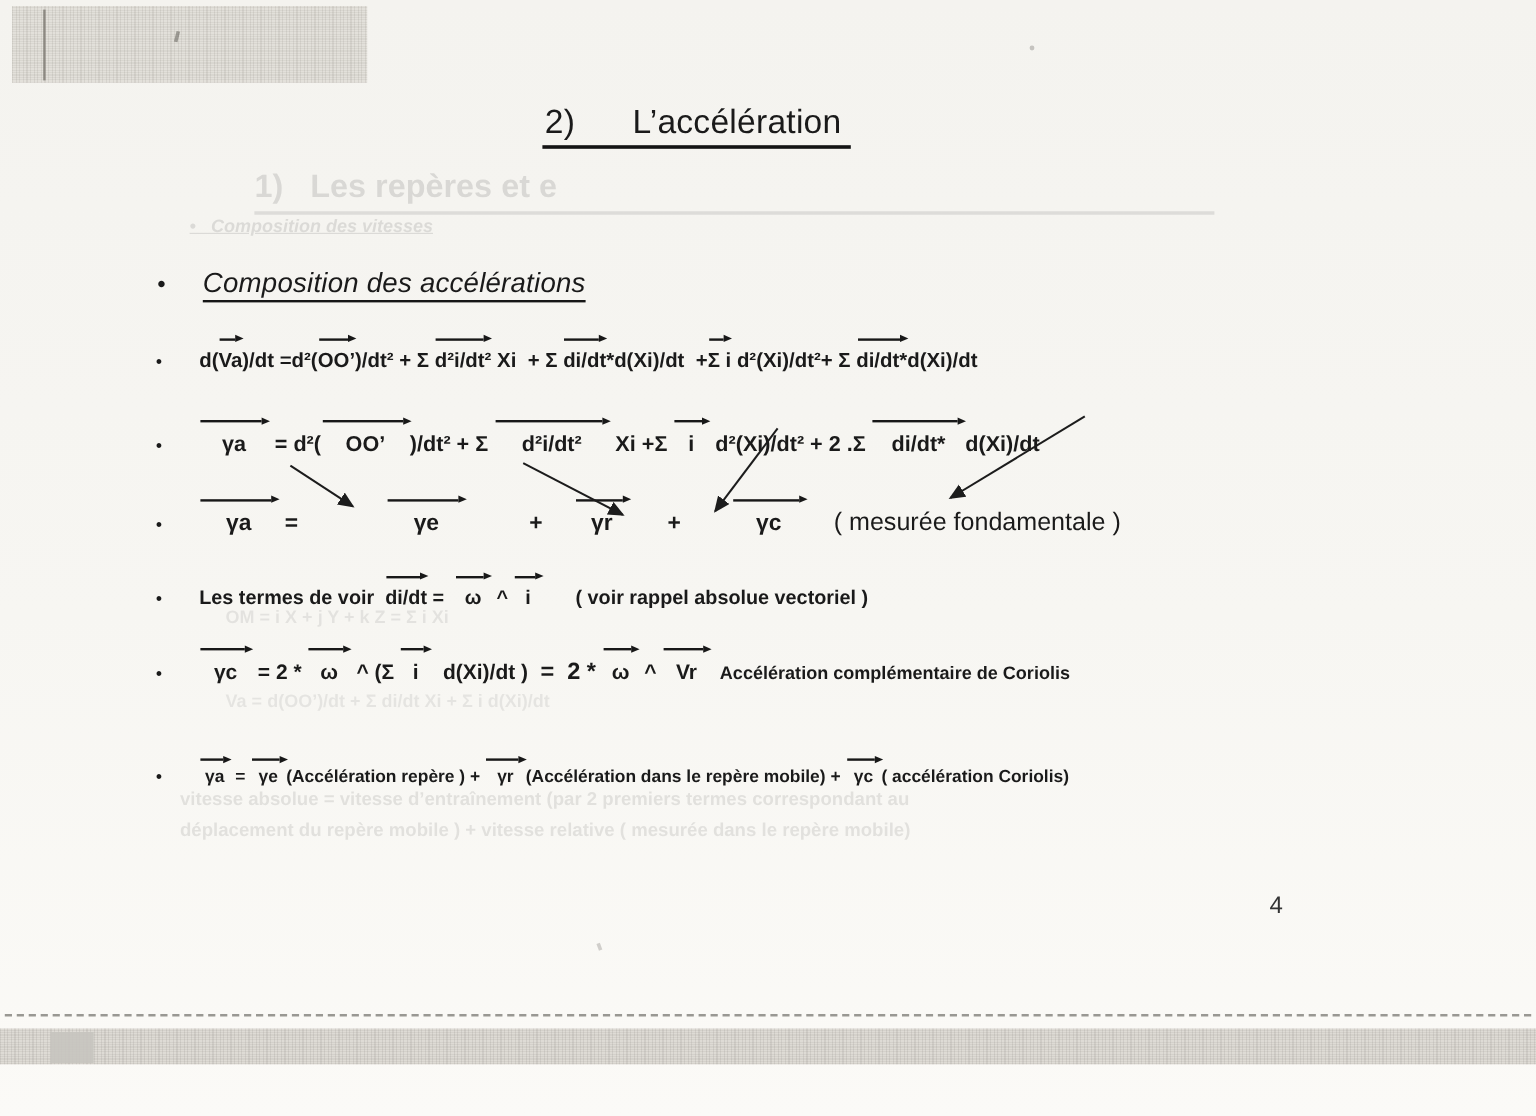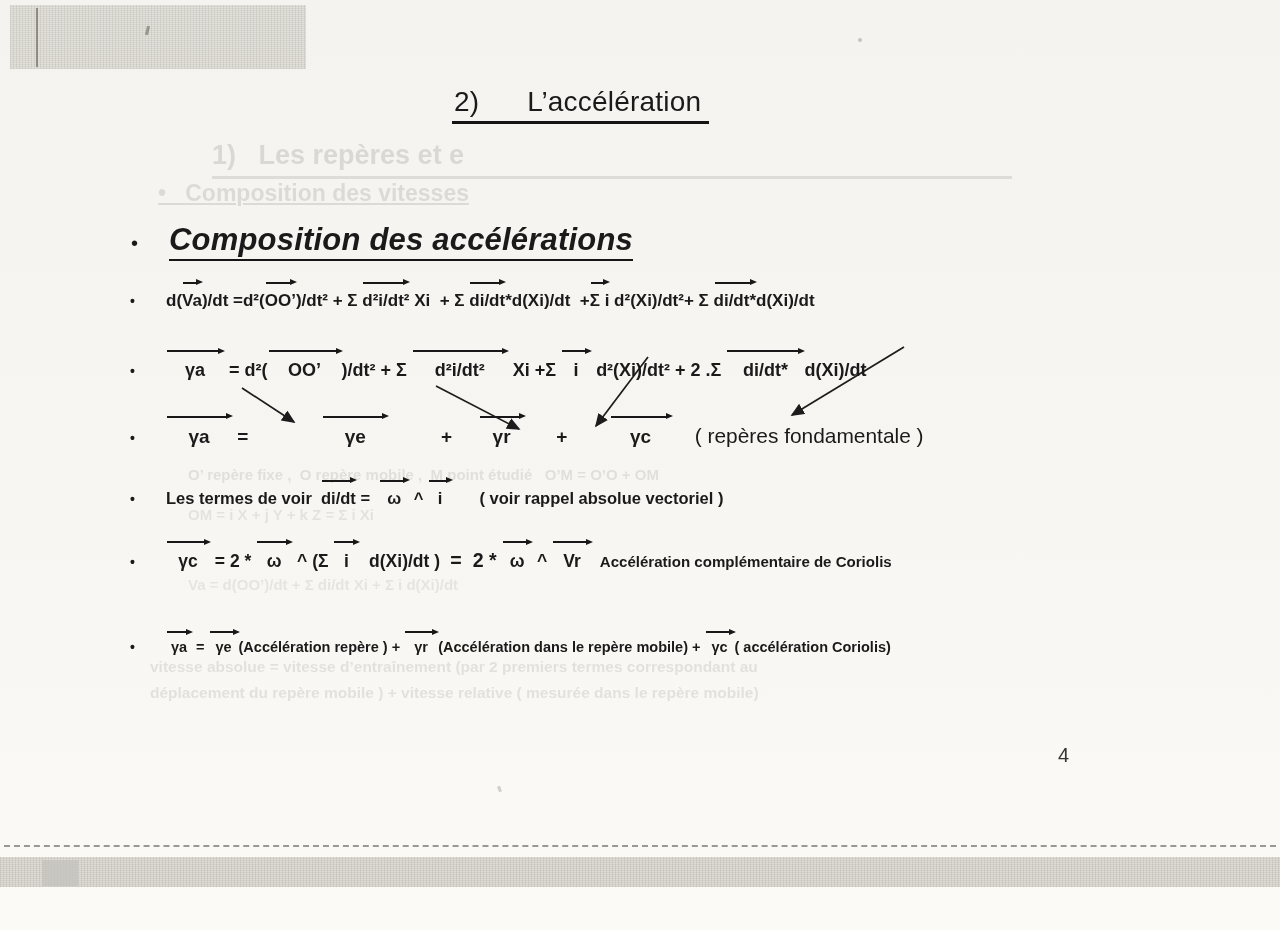--- a/index.html
+++ b/index.html
@@ -23,36 +23,36 @@
   .band-bottom-dark{position:absolute;left:42px;top:860px;width:36px;height:26px;background:#c7c4bf;opacity:.9;}
   .speck{position:absolute;background:rgba(70,68,62,.45);}
   .speck-a{left:146px;top:26px;width:3px;height:9px;transform:rotate(14deg);}
   .speck-b{left:858px;top:38px;width:4px;height:4px;border-radius:50%;opacity:.6;}
   .speck-c{left:498px;top:786px;width:3px;height:6px;transform:rotate(-20deg);opacity:.5;}
 
   
   .ghost{position:absolute;color:#4c4c4c;filter:blur(.6px);white-space:pre;font-weight:bold;}
   .ghost-title{left:212px;top:92px;width:800px;display:flex;justify-content:space-between;
     font-size:27px;opacity:.16;border-bottom:3px solid rgba(70,70,70,.85);padding-bottom:5px;margin-top:48px;}
-  .ghost-subtitle{left:158px;top:180px;font-size:23px;text-decoration:underline;opacity:.15;}
+  .ghost-subtitle{left:158px;top:180px;font-size:15px;font-style:italic;text-decoration:underline;opacity:.15;}
   .ghost-l1{left:188px;top:466px;font-size:15px;opacity:.13;}
   .ghost-l2{left:188px;top:506px;font-size:15px;opacity:.11;text-align:right;}
   .ghost-l3{left:188px;top:576px;font-size:15px;opacity:.10;}
   .ghost-l4{left:150px;top:658px;font-size:15.5px;opacity:.13;}
   .ghost-l5{left:150px;top:684px;font-size:15.5px;opacity:.13;}
 
   
   .title{
     position:absolute;left:452px;top:86px;font-size:28px;font-weight:normal;white-space:pre;
     border-bottom:3.5px solid #141414;padding:0 8px 3px 2px;letter-spacing:.2px;
   }
   .heading{position:absolute;left:131px;top:222px;display:flex;align-items:baseline;}
   .heading .bullet{font-size:20px;width:38px;}
   .heading .htext{
-    font-size:31px;font-weight:bold;font-style:italic;
+    font-size:23px;font-weight:normal;font-style:italic;
     border-bottom:2.5px solid #161616;padding-bottom:1px;letter-spacing:.2px;text-align:right;
   }
 
   .fline{position:absolute;left:130px;display:flex;align-items:baseline;font-weight:bold;}
   .fline .bullet{width:36px;font-size:14px;flex:none;}
   .fline .fcontent{white-space:pre;}
   .f1{top:291px;font-size:17px;}
   .f2{top:360px;font-size:18px;}
   .f3{top:424px;font-size:19px;}
   .f4{top:489px;font-size:16.5px;}
@@ -82,21 +82,20 @@
   <div class="speck speck-b"></div>
   <div class="speck speck-c"></div>
   <div class="dash-line"></div>
   <div class="band band-bottom"></div>
   <div class="band-bottom-dark"></div>
 
   <div class="ghost ghost-title">
     <span>1)   Les repères et e</span>
   </div>
   <div class="ghost ghost-subtitle">•   Composition des vitesses</div>
-  <div class="ghost ghost-l1">O’ repère fixe ,  O repère mobile ,  M point étudié   O’M = O’O + OM</div>
   <div class="ghost ghost-l2">OM = i X + j Y + k Z = Σ i Xi</div>
   <div class="ghost ghost-l3">Va = d(OO’)/dt + Σ di/dt Xi + Σ i d(Xi)/dt</div>
   <div class="ghost ghost-l4">vitesse absolue = vitesse d’entraînement (par 2 premiers termes correspondant au</div>
   <div class="ghost ghost-l5">déplacement du repère mobile ) + vitesse relative ( mesurée dans le repère mobile)</div>
 
   <div class="title">2)      L’accélération</div>
 
   <div class="heading">
     <span class="bullet">•</span>
     <span class="htext">Composition des accélérations</span>
@@ -105,21 +104,21 @@
   <div class="fline f1">
     <span class="bullet">•</span>
     <span class="fcontent"><span>d(</span><span class="vec">Va</span><span>)/dt =d²(</span><span class="vec">OO’</span><span>)/dt² + Σ </span><span class="vec">d²i/dt²</span><span> Xi  + Σ </span><span class="vec">di/dt</span><span>*d(Xi)/dt  +</span><span class="vec">Σ i</span><span> d²(Xi)/dt²+ Σ </span><span class="vec">di/dt*</span><span>d(Xi)/dt</span></span>
   </div>
   <div class="fline f2">
     <span class="bullet">•</span>
     <span class="fcontent"><span class="vec" style="min-width: 58px;">γa</span><span> = d²(</span><span class="vec" style="min-width: 74px;">OO’</span><span>)/dt² + Σ </span><span class="vec" style="min-width: 96px;">d²i/dt²</span><span> Xi +Σ </span><span class="vec" style="min-width: 30px;">i</span><span> d²(Xi)/dt² + 2 .Σ </span><span class="vec" style="min-width: 78px;">di/dt*</span><span>d(Xi)/dt</span></span>
   </div>
   <div class="fline f3">
     <span class="bullet">•</span>
-    <span class="fcontent"><span class="vec" style="min-width: 66px;">γa</span><span> =              </span><span class="vec" style="min-width: 66px;">γe</span><span>          +     </span><span class="vec" style="min-width: 46px;">γr</span><span>      +        </span><span class="vec" style="min-width: 62px;">γc</span><span class="light">    ( repères fondamentale )</span></span>
+    <span class="fcontent"><span class="vec" style="min-width: 66px;">γa</span><span> =              </span><span class="vec" style="min-width: 66px;">γe</span><span>          +     </span><span class="vec" style="min-width: 46px;">γr</span><span>      +        </span><span class="vec" style="min-width: 62px;">γc</span><span class="light">    ( mesurée fondamentale )</span></span>
   </div>
   <div class="fline f4">
     <span class="bullet">•</span>
     <span class="fcontent"><span>Les termes de voir  </span><span class="vec">di/dt</span><span> =  </span><span class="vec" style="min-width: 30px;">ω</span><span> ^ </span><span class="vec" style="min-width: 24px;">i</span><span>      ( voir rappel absolue vectoriel )</span></span>
   </div>
   <div class="fline f5">
     <span class="bullet">•</span>
     <span class="fcontent"><span class="vec" style="min-width: 44px;">γc</span><span> = 2 * </span><span class="vec" style="min-width: 36px;">ω</span><span> ^ (Σ </span><span class="vec" style="min-width: 26px;">i</span><span>  d(Xi)/dt ) </span><span class="lg"> =  2 * </span><span class="vec" style="min-width: 30px;">ω</span><span> ^ </span><span class="vec" style="min-width: 40px;">Vr</span><span class="small">  Accélération complémentaire de Coriolis</span></span>
   </div>
   <div class="fline f6">

